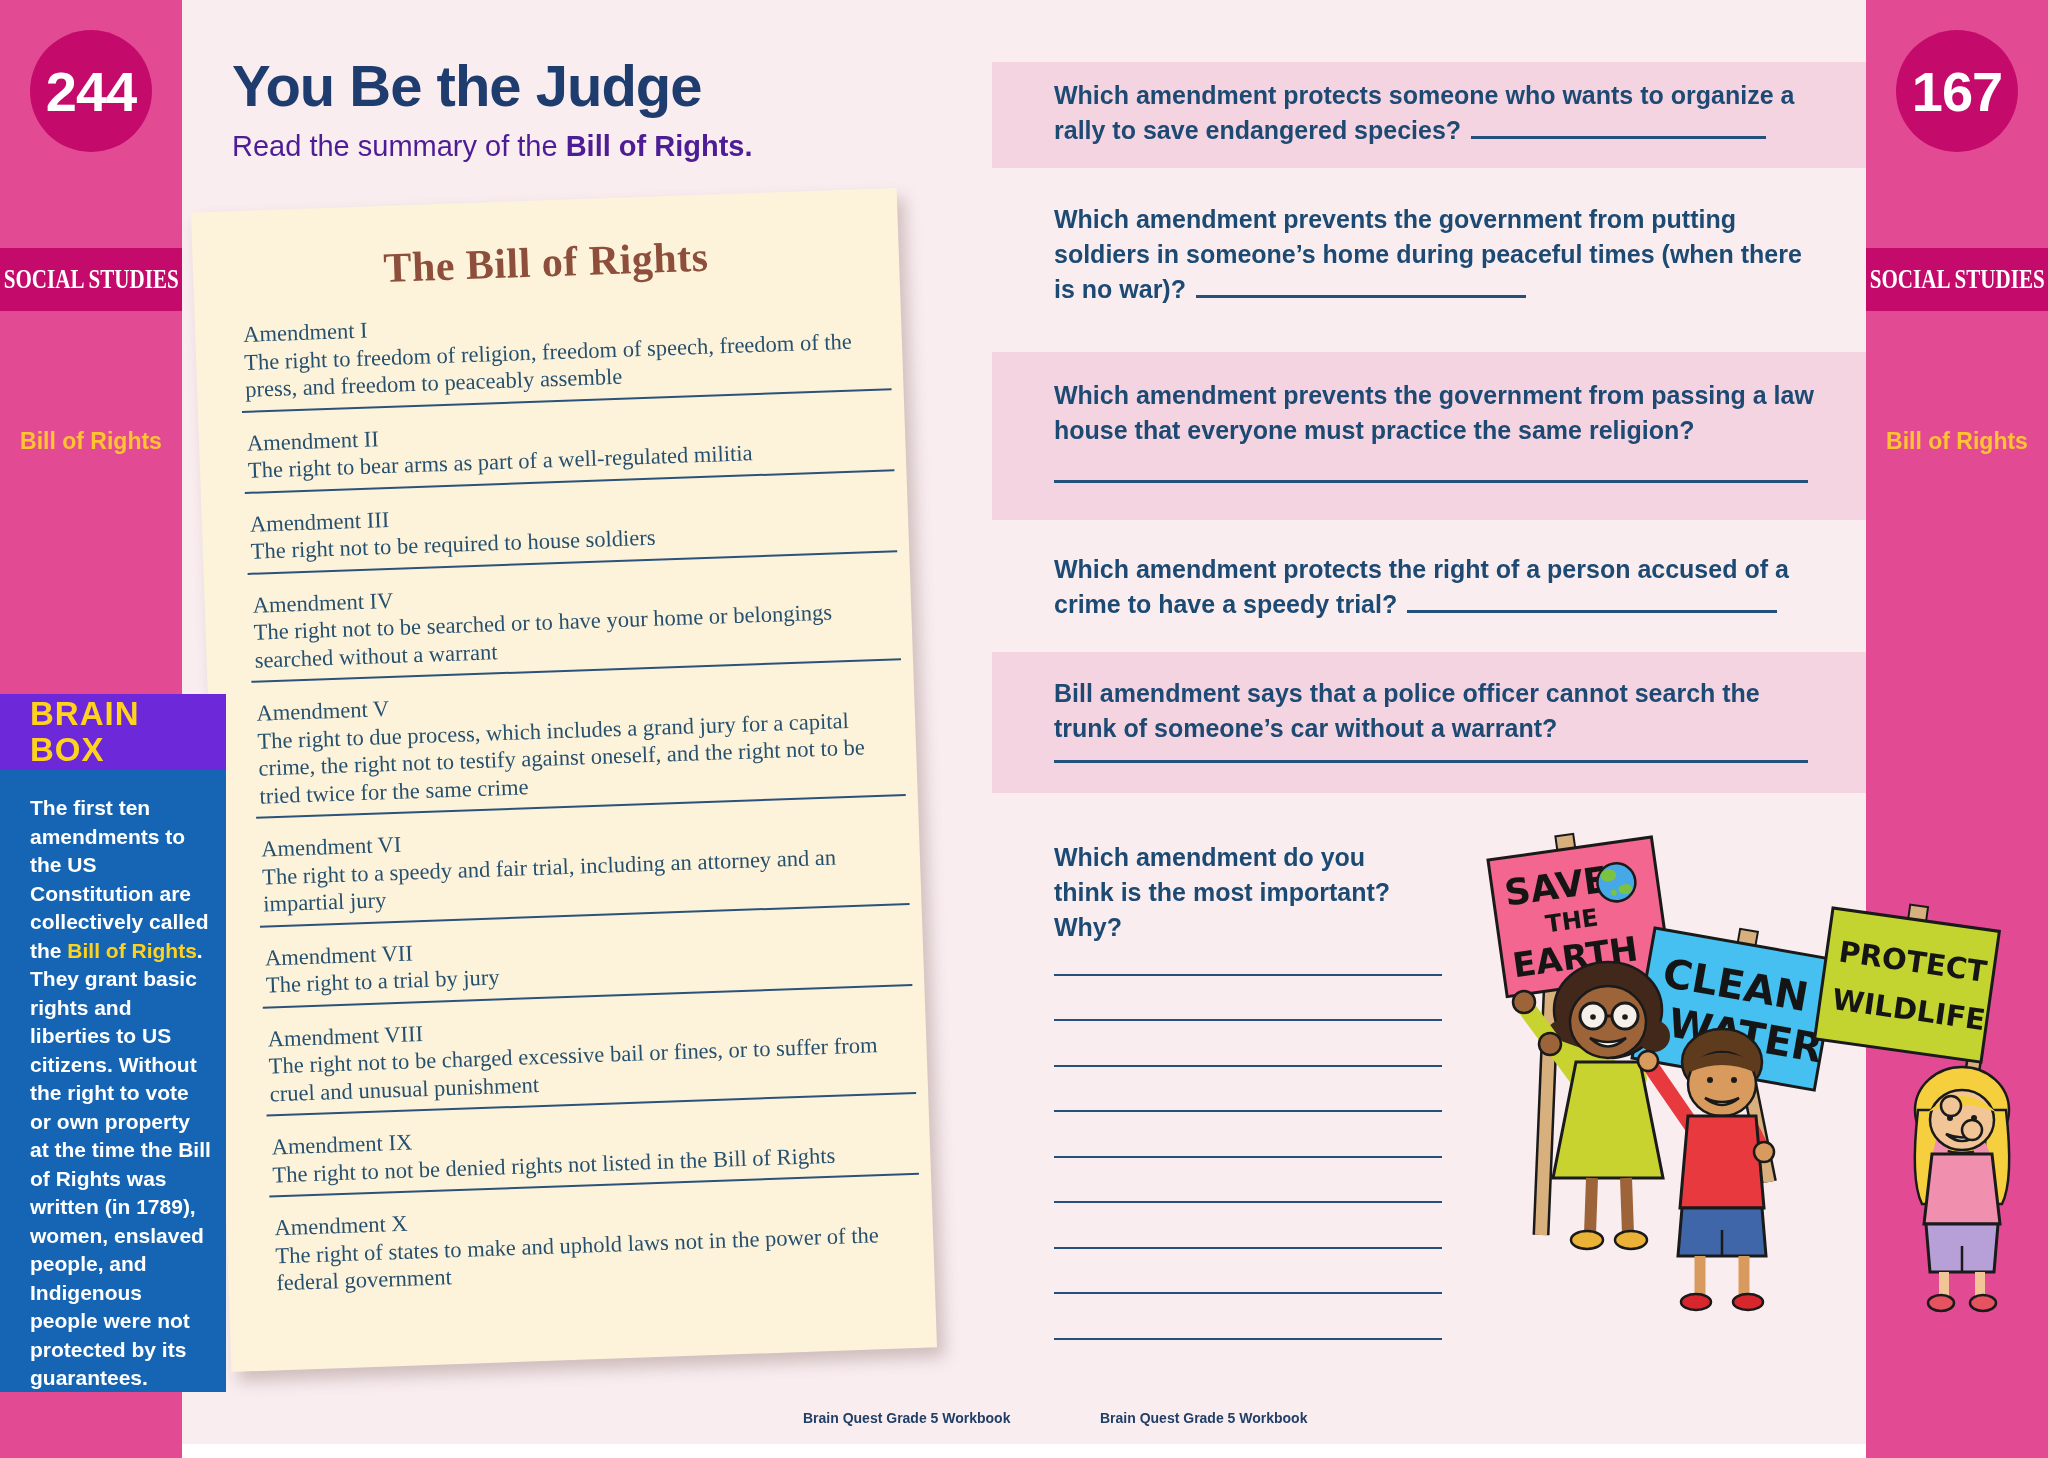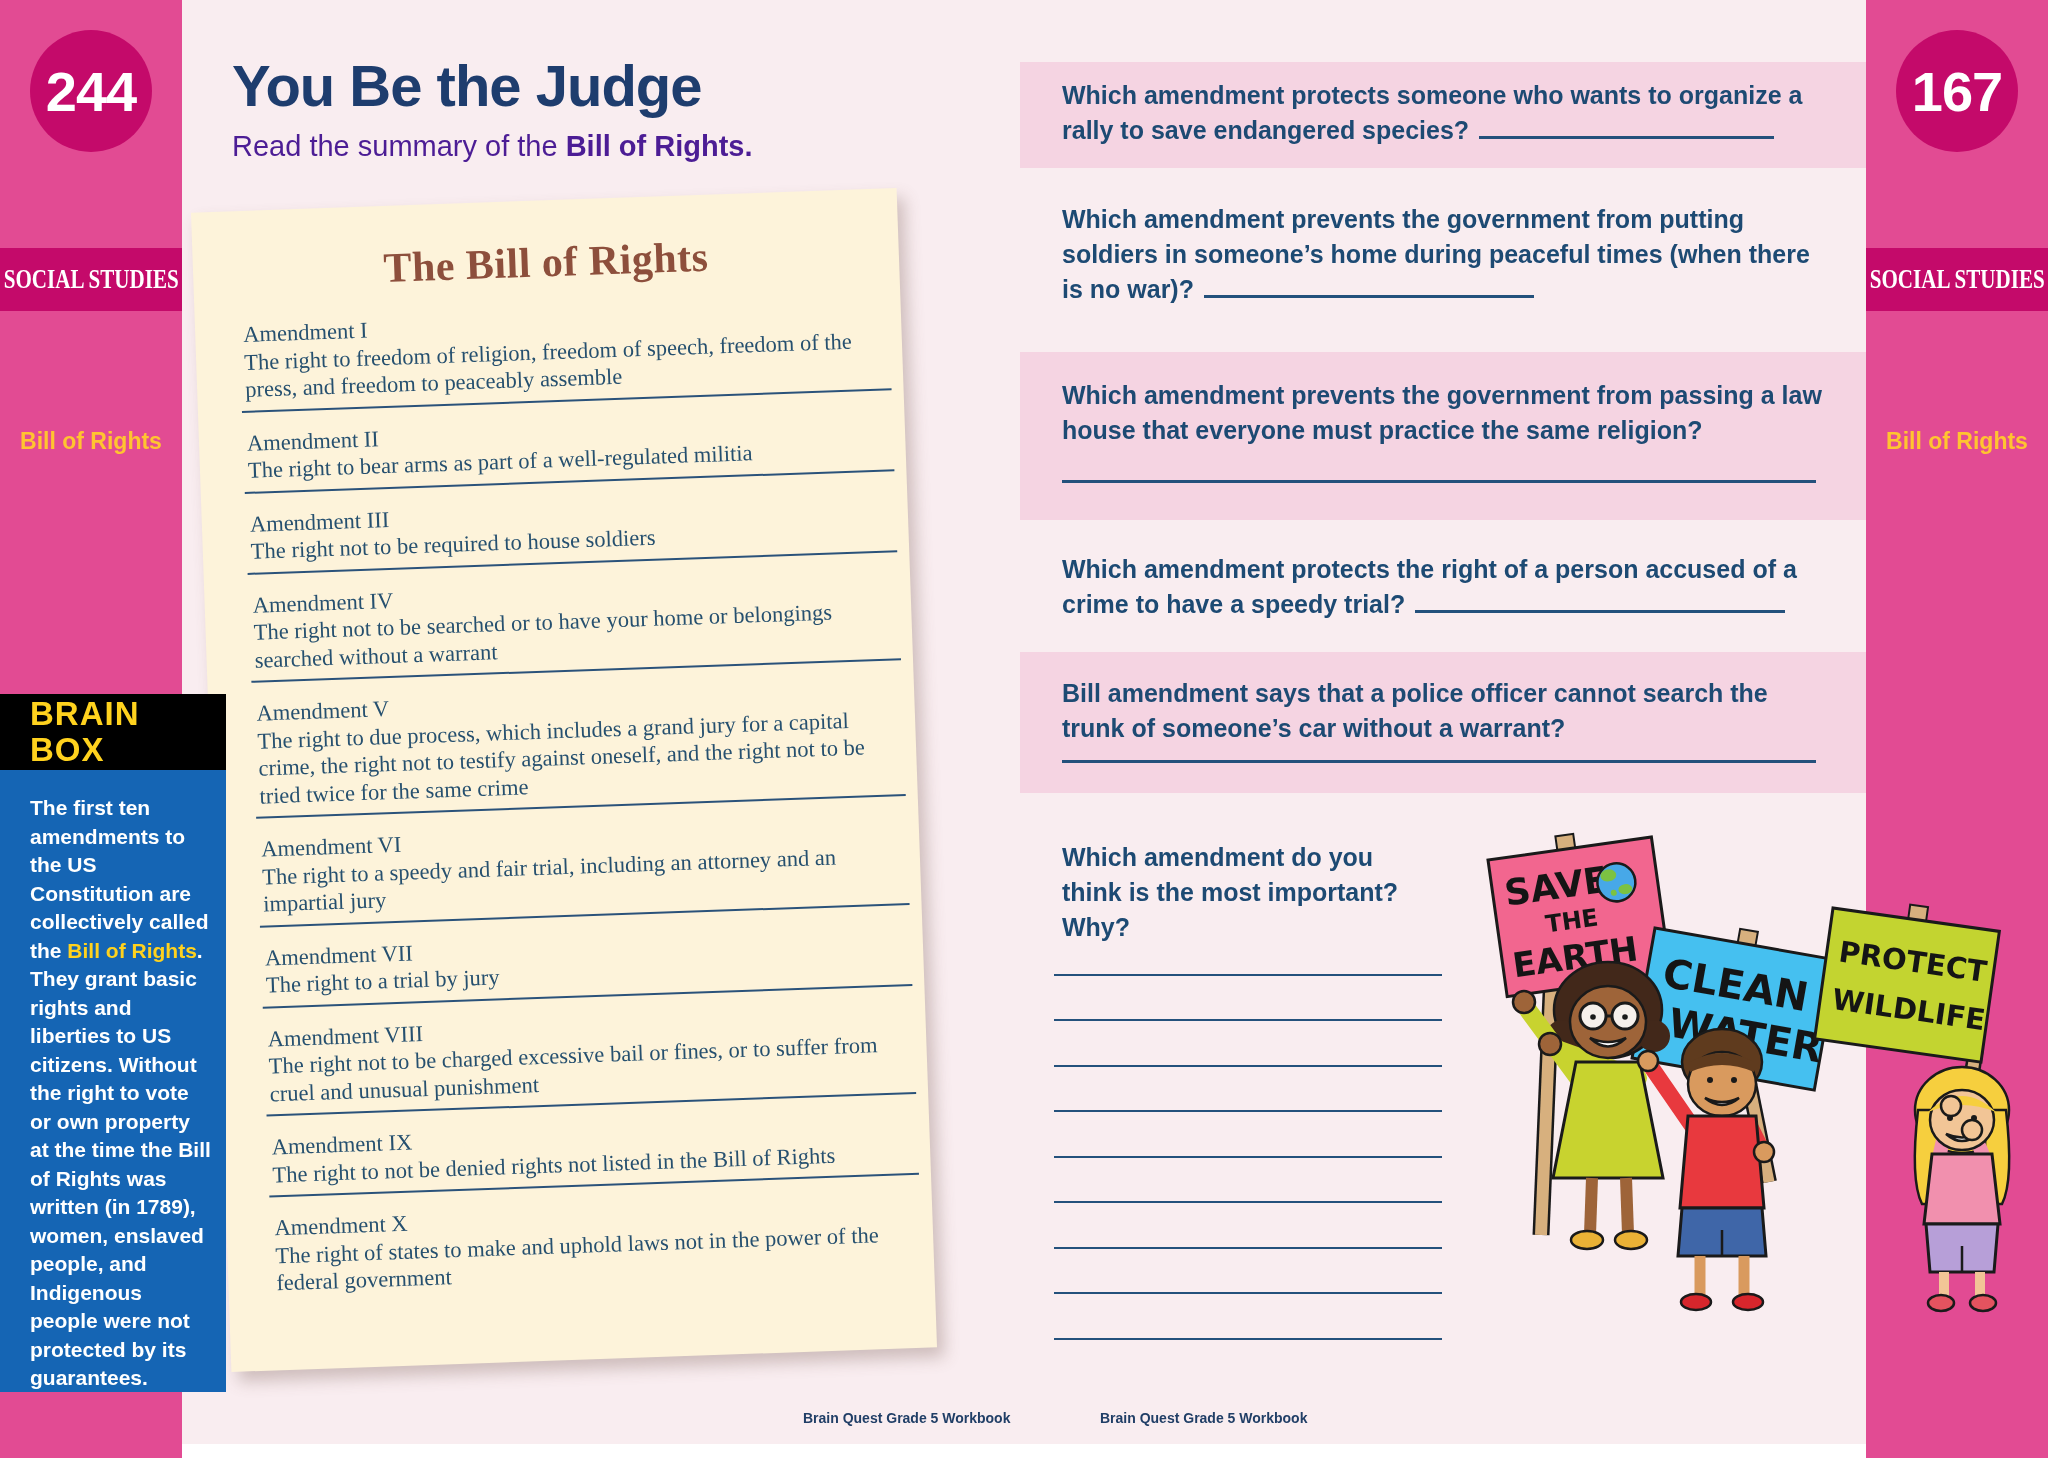--- a/index.html
+++ b/index.html
@@ -14,21 +14,21 @@
          background:#c40a6a;display:flex;align-items:center;justify-content:center;}
   .badge span{color:#fff;font-weight:700;font-size:56px;letter-spacing:-1px;}
   .band{position:absolute;left:0;top:248px;width:100%;height:63px;background:#c40a6a;
         display:flex;align-items:center;justify-content:center;font-family:Liberation Serif, serif;}
   .band span{color:#fff;font-weight:700;font-size:27px;white-space:nowrap;
              transform:scaleX(0.78);}
   .topic{position:absolute;left:0;top:428px;width:100%;text-align:center;
          color:#ffc430;font-weight:700;font-size:23px;}
 
   
-  .bb-head{position:absolute;left:0;top:694px;width:226px;height:76px;background:#000000;
+  .bb-head{position:absolute;left:0;top:694px;width:226px;height:76px;background:#6d28d9;
            z-index:3;display:flex;flex-direction:column;justify-content:center;padding-left:30px;
            box-sizing:border-box;}
   .bb-head div{color:#ffd21e;font-weight:700;font-size:33px;line-height:36px;letter-spacing:1px;}
   .bb-body{position:absolute;left:0;top:770px;width:226px;height:622px;background:#1565b4;
            z-index:3;box-sizing:border-box;padding:24px 12px 0 30px;overflow:hidden;}
   .bb-body p{margin:0;color:#ffffff;font-weight:700;font-size:21px;line-height:28.5px;}
   .bb-hl{color:#ffd21e;font-weight:700;}
 
   
   .page-title{position:absolute;left:232px;top:52px;color:#1e3d6e;font-weight:700;
@@ -43,21 +43,21 @@
   .card h2{margin:0 30px 24px 0;text-align:center;font-family:"Liberation Serif",serif;
            font-weight:700;font-size:42px;color:#8d4f3c;letter-spacing:0.5px;}
   .card-list{width:640px;}
   .amendment{margin-bottom:17px;}
   .amd-name,.amd-text{font-family:"Liberation Serif",serif;font-size:22.5px;line-height:27.5px;
                       color:#26506f;}
   .amd-rule{border-bottom:2px solid #2a527a;margin:7px -6px 0 -4px;}
 
   
   .questions{position:absolute;left:992px;top:0;width:874px;height:1458px;z-index:1;}
-  .q{position:absolute;left:0;width:874px;box-sizing:border-box;padding:0 14px 0 42px;margin-left:28px;}
+  .q{position:absolute;left:0;width:874px;box-sizing:border-box;padding:0 14px 0 62px;}
   .q.pink{background:#f5d4e2;}
   .q-text{display:block;max-width:760px;font-weight:700;font-size:25px;line-height:35px;
           color:#1d4a73;}
   .ans{display:inline-block;border-bottom:3px solid #24517c;height:18px;margin-left:10px;}
   .ans-full{border-bottom:3px solid #24517c;height:0;max-width:754px;}
   .q1{top:62px;height:106px;padding-top:16px;}
   .q2{top:202px;}
   .q3{top:352px;height:168px;padding-top:26px;}
   .q3 .ans-full{margin-top:32px;}
   .q4{top:552px;}

